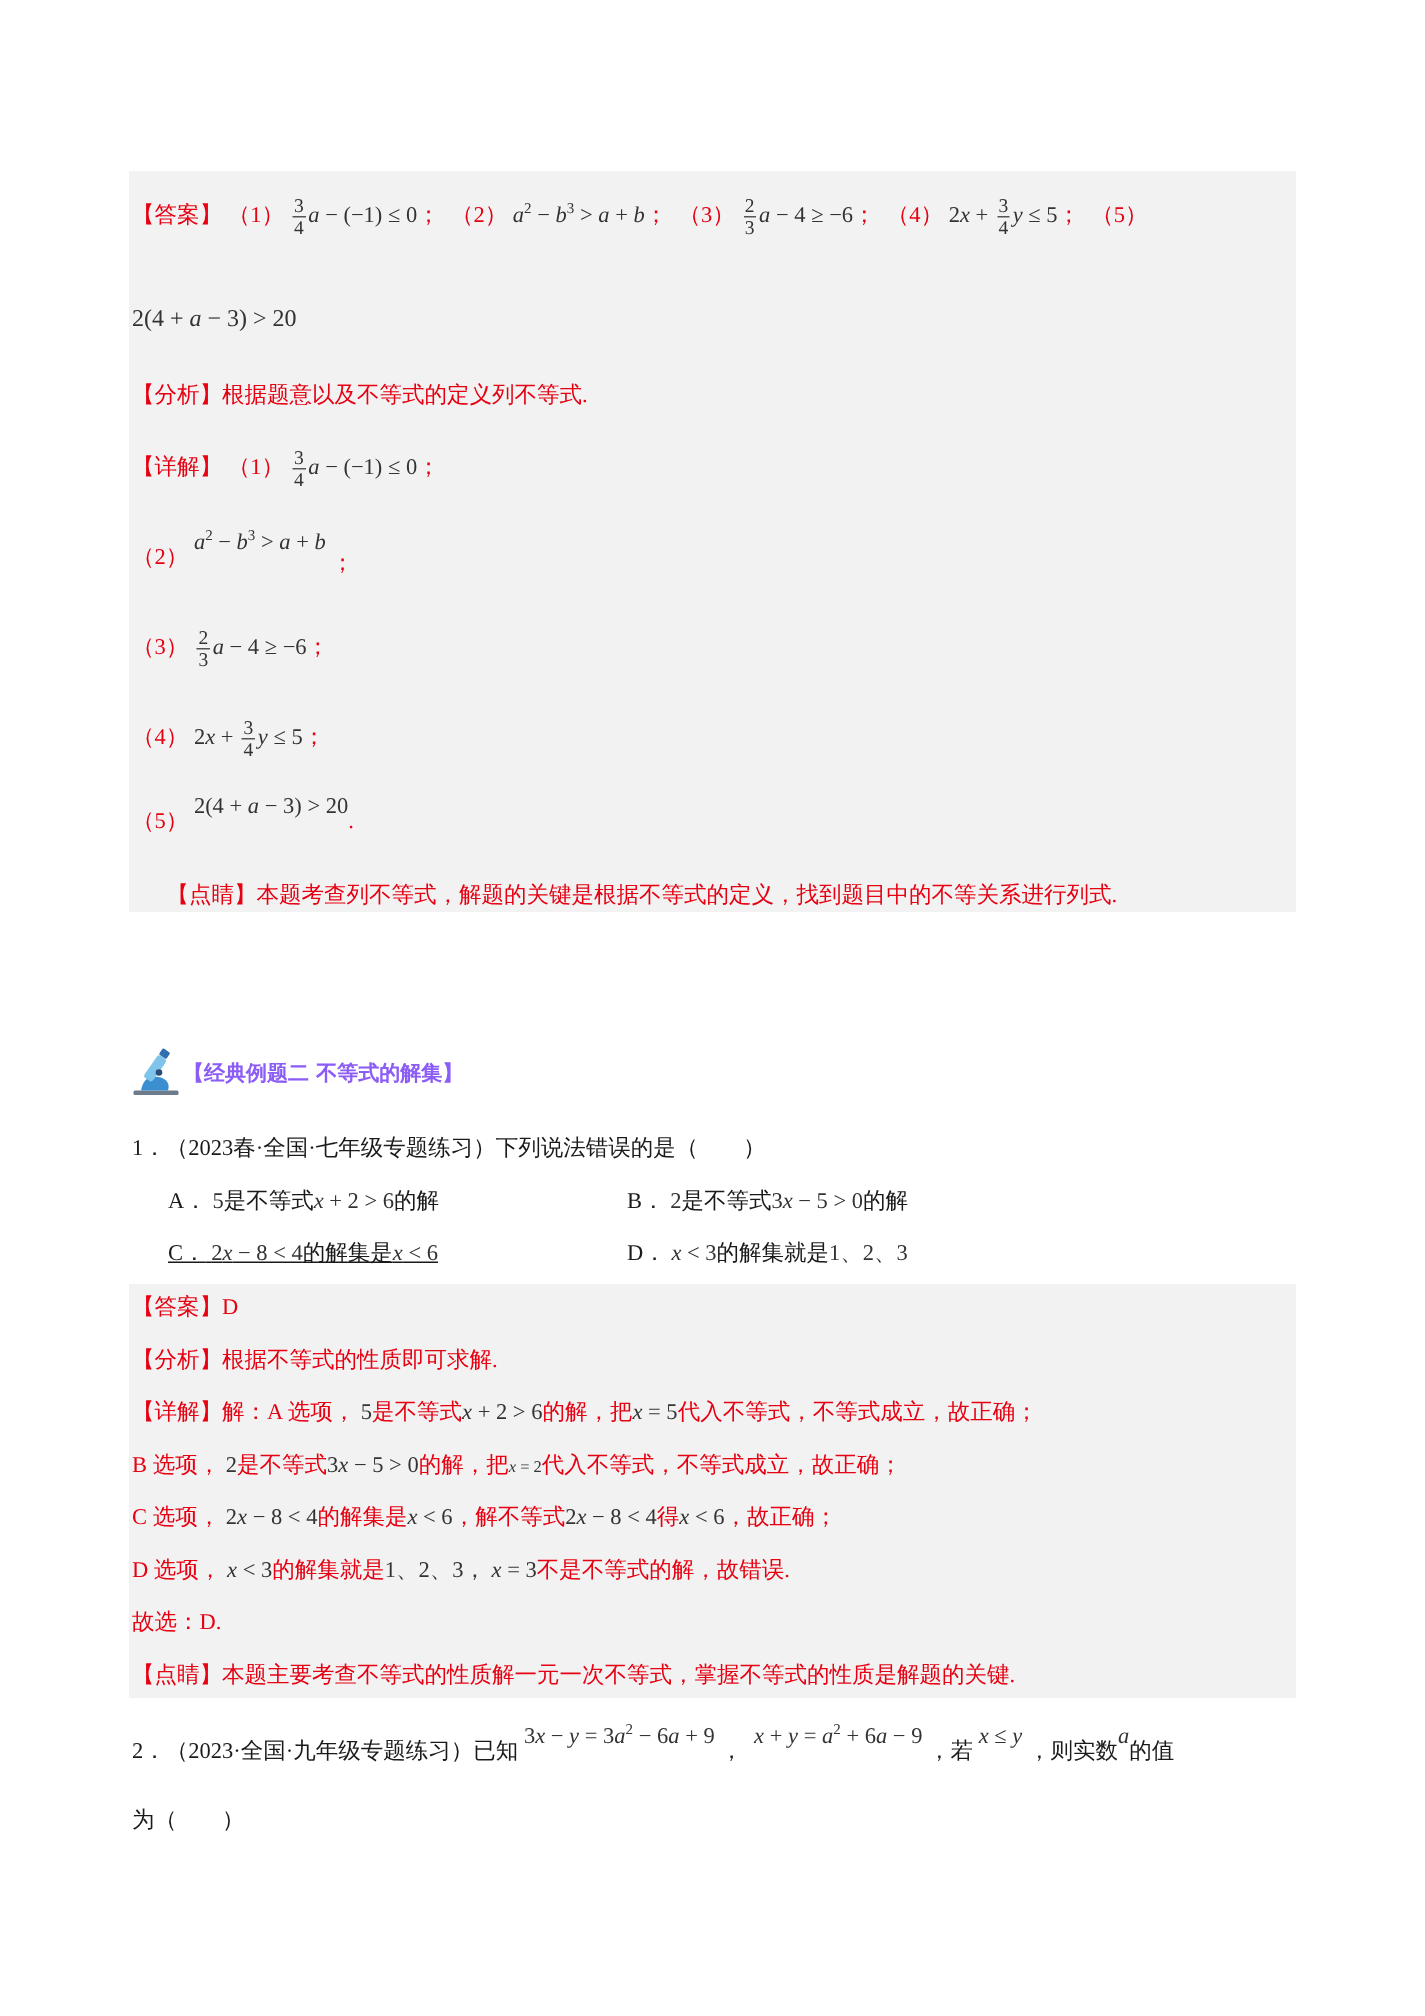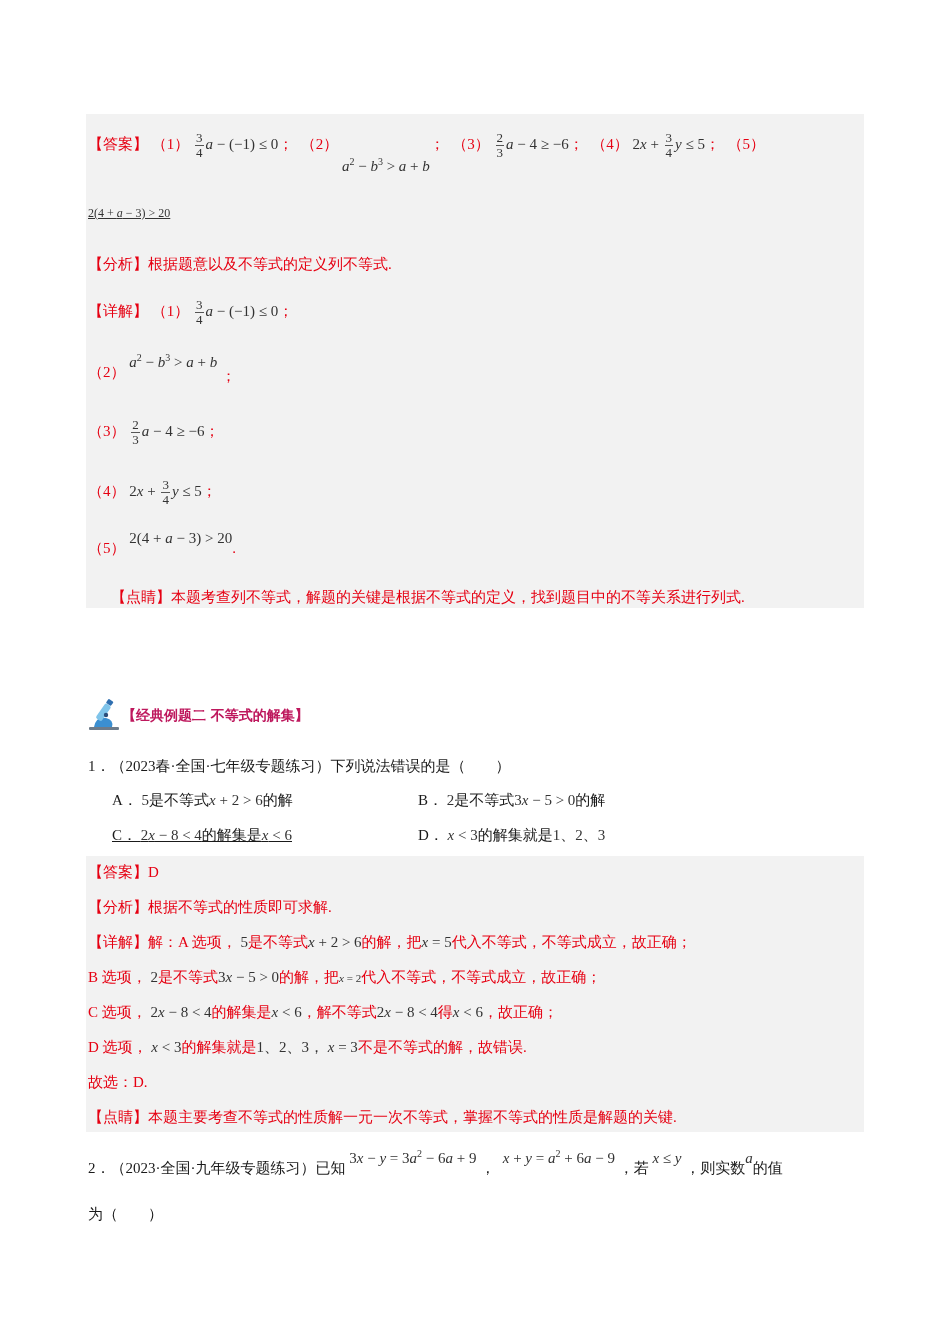--- a/index.html
+++ b/index.html
@@ -7,44 +7,44 @@
          font-family: "Liberation Serif", "DejaVu Serif", serif; color: #1a1a1a; }
   .abs { position: absolute; }
   .graybox { position: absolute; left: 86px; width: 778px; background: #f2f2f2; }
   .red { color: #e60012; }
   .line { position: absolute; left: 88px; font-size: 15px; line-height: 20px; white-space: nowrap; }
   .math { font-family: "Liberation Serif", "DejaVu Serif", serif; color: #333; font-size: 15px; }
   .math i { font-style: italic; }
   .frac { display: inline-block; vertical-align: middle; text-align: center; font-size: 13px; line-height: 14px; margin: 0 2px; color:#333; }
   .frac .num { display: block; border-bottom: 1px solid #555; padding: 0 1px; }
   .frac .den { display: block; padding: 0 1px; }
-  .hdr-title { color: #be185d; font-weight: bold; font-family: "DejaVu Sans", sans-serif; font-size: 14px; }
+  .hdr-title { color: #8b5cf6; font-weight: bold; font-family: "DejaVu Sans", sans-serif; font-size: 14px; }
   .q { color: #1a1a1a; font-size: 15px; }
   .opt { position: absolute; font-size: 15px; white-space: nowrap; }
   .sup { font-size: 10px; vertical-align: super; }
   .raised { position: relative; top: -10px; }
 </style>
 </head>
 <body>
 
 <div class="graybox" style="top:114px; height:494px;"></div>
 
 <div class="line" style="top:130px;">
   <span class="red">【答案】</span>
   <span class="red">（1）</span>
   <span class="math"><span class="frac"><span class="num">3</span><span class="den">4</span></span><i>a</i> − (−1) ≤ 0</span><span class="red">；</span>
   &nbsp;<span class="red">（2）</span>
-  <span class="math" style="position:relative; top:22px;margin-top:28px;"><i>a</i><span class="sup">2</span> − <i>b</i><span class="sup">3</span> &gt; <i>a</i> + <i>b</i></span><span class="red">；</span>
+  <span class="math" style="position:relative; top:0;margin-top:28px;"><i>a</i><span class="sup">2</span> − <i>b</i><span class="sup">3</span> &gt; <i>a</i> + <i>b</i></span><span class="red">；</span>
   &nbsp;<span class="red">（3）</span>
   <span class="math"><span class="frac"><span class="num">2</span><span class="den">3</span></span><i>a</i> − 4 ≥ −6</span><span class="red">；</span>
   &nbsp;<span class="red">（4）</span>
   <span class="math">2<i>x</i> + <span class="frac"><span class="num">3</span><span class="den">4</span></span><i>y</i> ≤ 5</span><span class="red">；</span>
   &nbsp;<span class="red">（5）</span>
 </div>
-<div class="line math" style="top:203px; font-size:12px;text-decoration:underline;">2(4 + <i>a</i> − 3) &gt; 20</div>
+<div class="line math" style="top:203px; font-size:16px;">2(4 + <i>a</i> − 3) &gt; 20</div>
 
 <div class="line red" style="top:254px;">
   <span>【分析】</span><span>根据题意以及不等式的定义列不等式.</span>
 </div>
 
 <div class="line" style="top:298px;">
   <span class="red">【详解】</span>
   <span class="red">（1）</span>
   <span class="math"><span class="frac"><span class="num">3</span><span class="den">4</span></span><i>a</i> − (−1) ≤ 0</span><span class="red">；</span>
 </div>

